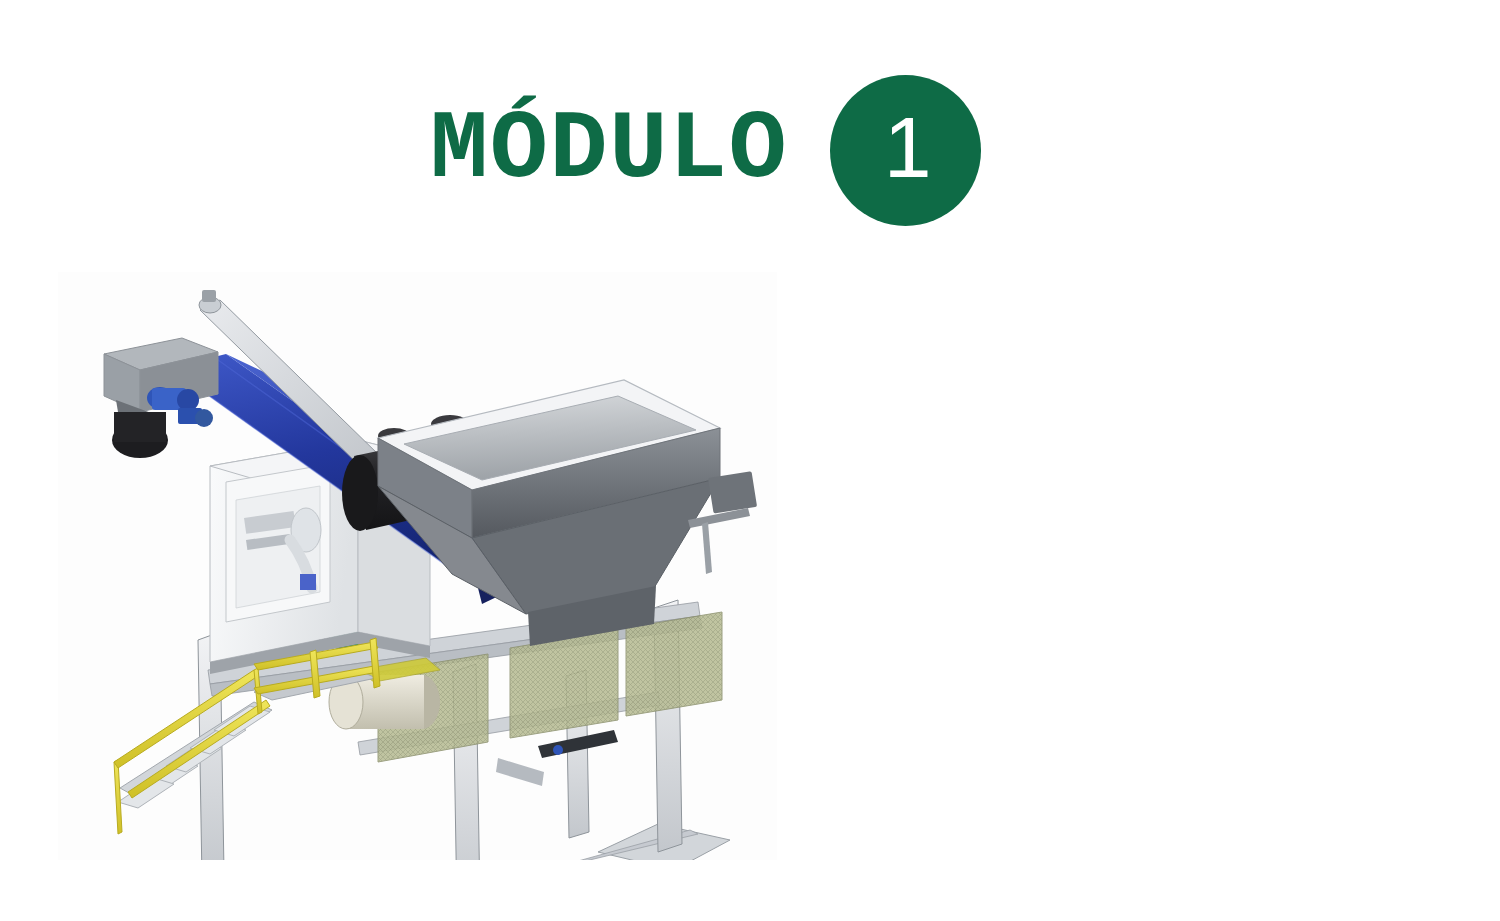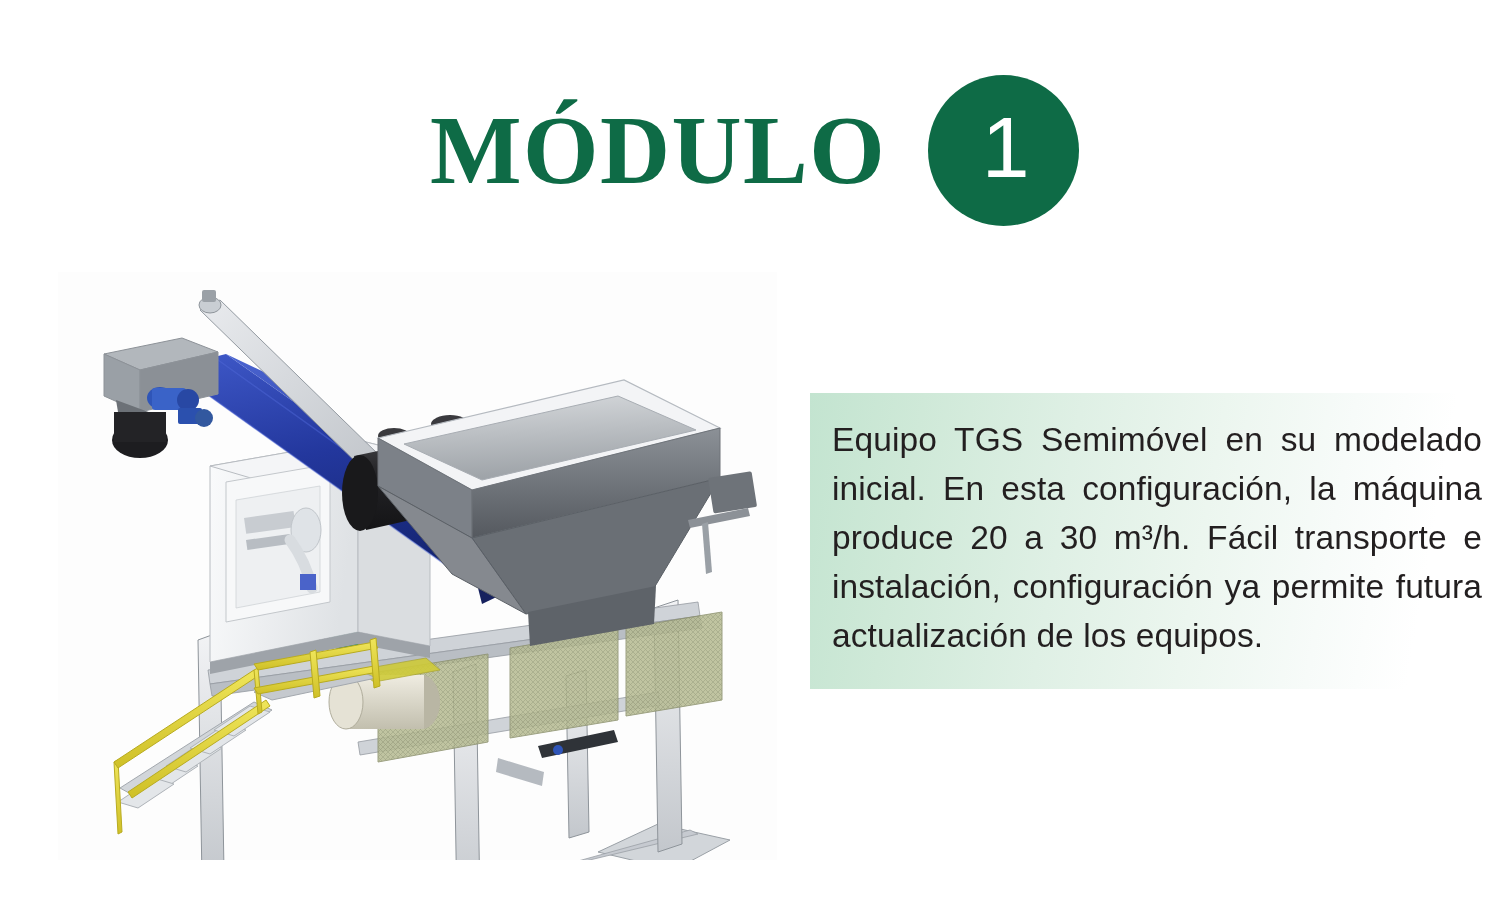--- a/index.html
+++ b/index.html
@@ -26,21 +26,21 @@
     position: absolute;
     left: 430px;
     top: 60px;
     width: 680px;
     height: 180px;
     display: flex;
     align-items: center;
     gap: 42px;
   }
   .title {
-    font-family: Liberation Serif, serif;
+    font-family: Liberation Mono, monospace;
     font-size: 97px;
     line-height: 1;
     font-weight: 700;
     letter-spacing: 1.5px;
     color: #0E6B46;
     white-space: nowrap;
     user-select: none;
   }
   .badge {
     width: 151px;
@@ -307,17 +307,14 @@
       </g>
 
       <g>
         <polygon points="480,474 556,458 560,470 484,486" fill="#2f3338"></polygon>
         <polygon points="440,486 486,500 484,514 438,500" fill="#b5bac0"></polygon>
         <circle cx="500" cy="478" r="5" fill="#2f55b8"></circle>
       </g>
     </svg>
   </div>
 
-  <div class="caption-box">
-    <p class="caption-text">Equipo TGS Semimóvel en su modelado inicial. En esta configuración, la máquina produce 20 a 30 m³/h. Fácil transporte e instalación, configuración ya permite futura actualización de los equipos.</p>
-  </div>
 
 </div>
 
 </body></html>

